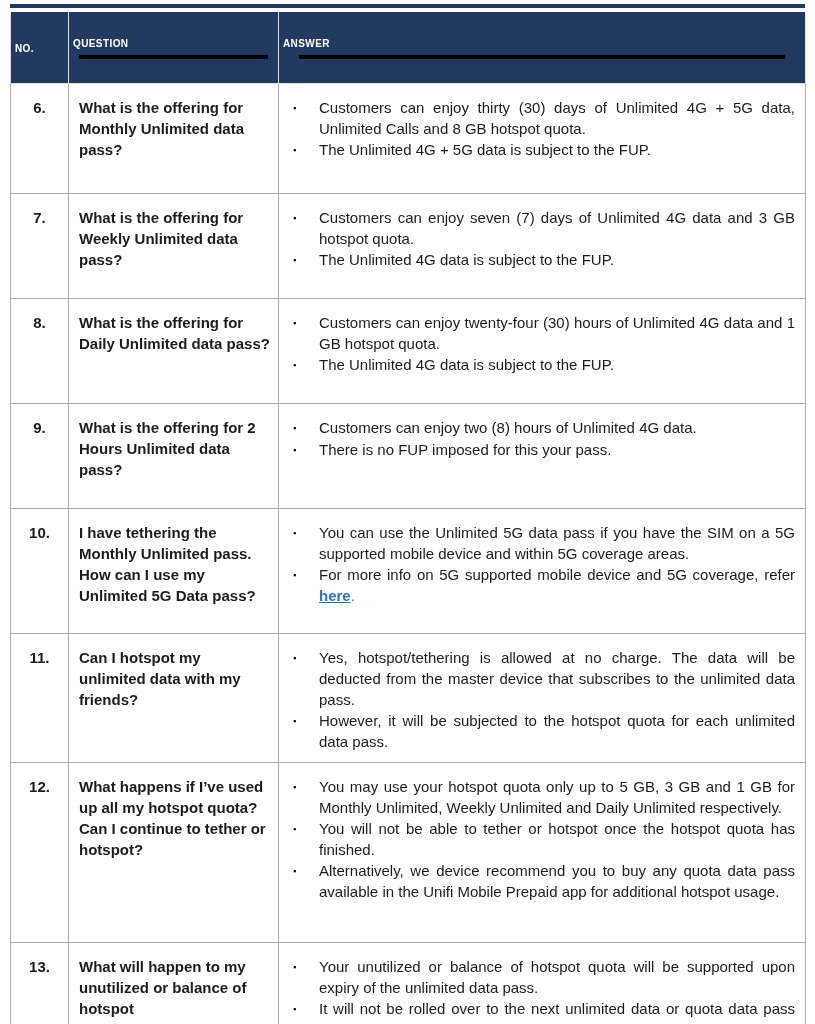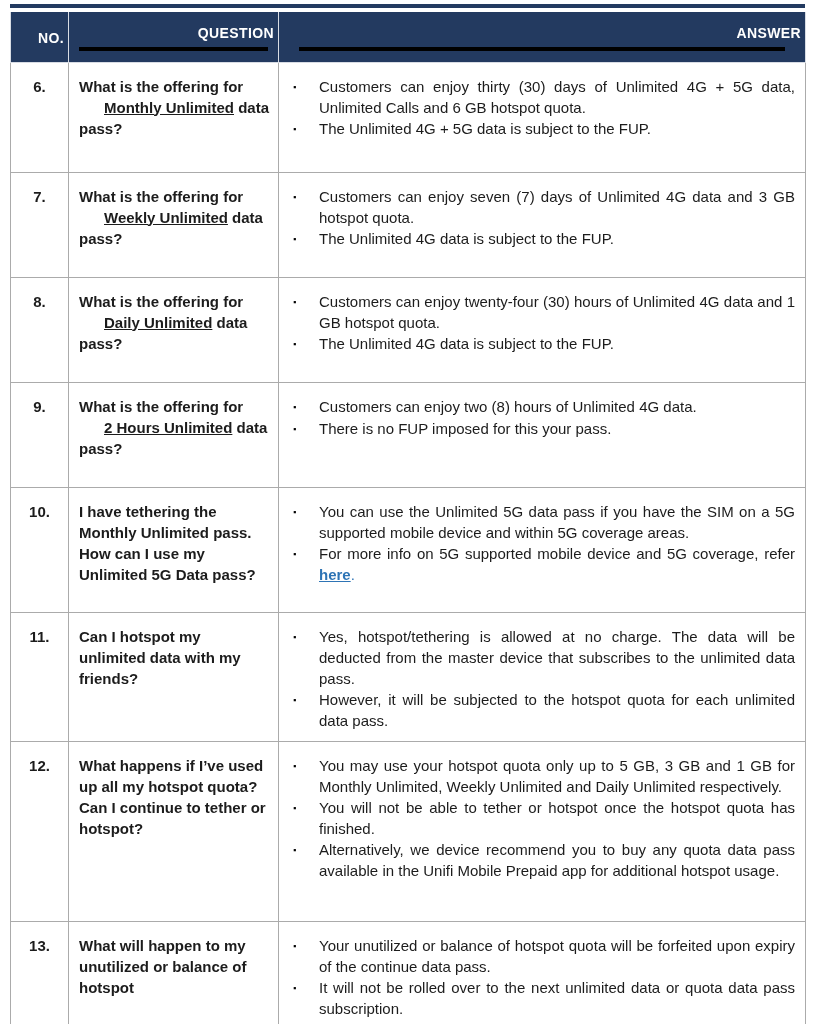--- a/index.html
+++ b/index.html
@@ -22,43 +22,43 @@
   }
   table.faq{
     border-collapse:collapse;table-layout:fixed;
     width:795px;
   }
   col.c-no{width:58px;}
   col.c-q{width:210px;}
   col.c-a{width:527px;}
   th{
     background:var(--header-bg);color:var(--header-text);
-    font-weight:bold;font-size:14px;letter-spacing:.4px;
-    text-align:right;vertical-align:middle;
-    padding:10px 4px 8px 4px;height:50px;box-sizing:border-box;
+    font-weight:bold;font-size:10px;letter-spacing:.4px;
+    text-align:left;vertical-align:middle;
+    padding:10px 4px 8px 4px;height:71px;box-sizing:border-box;
     border:1px solid #d8dce4;border-top:none;
   }
   th .hd-rule{
     height:4px;background:#000000;
     width:94%;margin:6px auto 0 auto;
   }
   td{
     border:1px solid var(--border);
     vertical-align:top;
     font-size:15px;line-height:21px;
     padding:13px 6px 10px 6px;box-sizing:border-box;
   }
   td.cell-no{
     text-align:center;font-weight:bold;
   }
   td.cell-q{
     font-weight:bold;padding-left:10px;padding-right:8px;
   }
   td.cell-a{padding-left:14px;padding-right:10px;}
-  .u{text-decoration:underline;margin-left:25px;}
+  .u{}
   a.link{color:var(--link);text-decoration:underline;cursor:pointer;font-weight:bold;}
   .ans-item{display:flex;align-items:flex-start;}
   .ans-bullet{
     flex:none;width:26px;font-size:9px;line-height:21px;
     padding-top:1px;color:#000;
   }
   .ans-text{flex:1;text-align:justify;}
   
   tbody tr:nth-child(1){height:110px;}
   tbody tr:nth-child(2){height:105px;}
@@ -95,21 +95,21 @@
         </th>
       </tr>
     </thead>
     <tbody>
         <tr>
           <td class="cell-no">6.</td>
           <td class="cell-q"><span>What is the offering for </span><span class="u">Monthly Unlimited</span><span> data pass?</span></td>
           <td class="cell-a">
             <div class="ans-item">
               <span class="ans-bullet">▪</span>
-              <div class="ans-text"><span>Customers can enjoy thirty (30) days of Unlimited 4G + 5G data, Unlimited Calls and 6 GB hotspot quota.</span></div>
+              <div class="ans-text"><span>Customers can enjoy thirty (30) days of Unlimited 4G + 5G data, Unlimited Calls and 8 GB hotspot quota.</span></div>
             </div>
             <div class="ans-item">
               <span class="ans-bullet">▪</span>
               <div class="ans-text"><span>The Unlimited 4G + 5G data is subject to the FUP.</span></div>
             </div>
           </td>
         </tr>
         <tr>
           <td class="cell-no">7.</td>
           <td class="cell-q"><span>What is the offering for </span><span class="u">Weekly Unlimited</span><span> data pass?</span></td>
@@ -197,21 +197,21 @@
               <div class="ans-text"><span>Alternatively, we device recommend you to buy any quota data pass available in the Unifi Mobile Prepaid app for additional hotspot usage.</span></div>
             </div>
           </td>
         </tr>
         <tr>
           <td class="cell-no">13.</td>
           <td class="cell-q"><span>What will happen to my unutilized or balance of hotspot</span></td>
           <td class="cell-a">
             <div class="ans-item">
               <span class="ans-bullet">▪</span>
-              <div class="ans-text"><span>Your unutilized or balance of hotspot quota will be forfeited upon expiry of the continue data pass.</span></div>
+              <div class="ans-text"><span>Your unutilized or balance of hotspot quota will be supported upon expiry of the unlimited data pass.</span></div>
             </div>
             <div class="ans-item">
               <span class="ans-bullet">▪</span>
               <div class="ans-text"><span>It will not be rolled over to the next unlimited data or quota data pass subscription.</span></div>
             </div>
           </td>
         </tr>
       </tbody>
   </table>
 </div>

